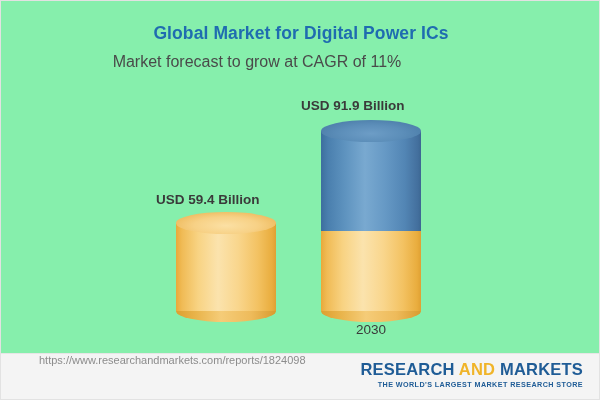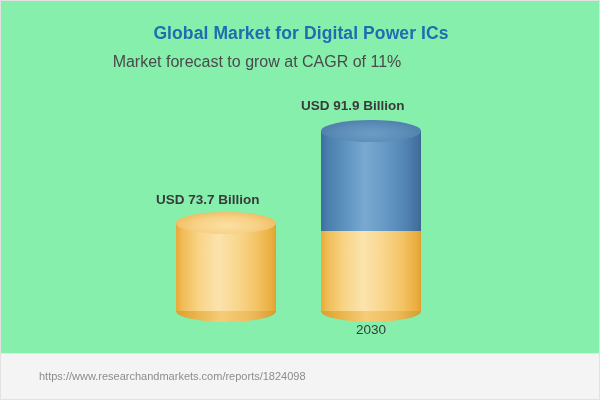--- a/index.html
+++ b/index.html
@@ -146,21 +146,21 @@
     left: 0;
     top: 352px;
     width: 600px;
     height: 47px;
     border-top: 1px solid #e6e6e6;
     background: #f4f4f4;
   }
   #source-url {
     position: absolute;
     left: 38px;
-    top: 16px;
+    top: 0;
     font-size: 11px;
     color: #8c8c8c;
   }
   #logo {
     position: absolute;
     right: 18px;
     top: 7px;
     text-align: right;
   }
   #logo-wordmark {
@@ -182,21 +182,21 @@
 </head>
 <body>
 
 <div id="card">
 
   <div id="chart-title">Global Market for Digital Power ICs</div>
   <div id="chart-subtitle">Market forecast to grow at CAGR of 11%</div>
 
   <div id="plot">
 
-    <div class="value-label" id="label-2022">USD 73.7 Billion</div>
+    <div class="value-label" id="label-2022">USD 59.4 Billion</div>
     <div class="value-label" id="label-2030">USD 91.9 Billion</div>
 
     <div class="cylinder yellow" style="left:175px; top:222px; width:100px; height:88px;">
       <div class="cyl-shadow"></div>
       <div class="seg" style="top:0; height:88px;">
         <div class="seg-bottom"></div>
         <div class="seg-body"></div>
         <div class="seg-top"></div>
       </div>
     </div>
@@ -213,15 +213,19 @@
         <div class="seg-body"></div>
         <div class="seg-top"></div>
       </div>
     </div>
 
     <div class="cat-label" id="cat-2030">2030</div>
   </div>
 
   <div id="footer">
     <div id="source-url">https://www.researchandmarkets.com/reports/1824098</div>
+    <div id="logo">
+      <div id="logo-wordmark"><span>RESEARCH </span><span id="logo-and">AND</span><span> MARKETS</span></div>
+      <div id="logo-tagline">THE WORLD'S LARGEST MARKET RESEARCH STORE</div>
+    </div>
   </div>
 
 </div>
 
 </body></html>

